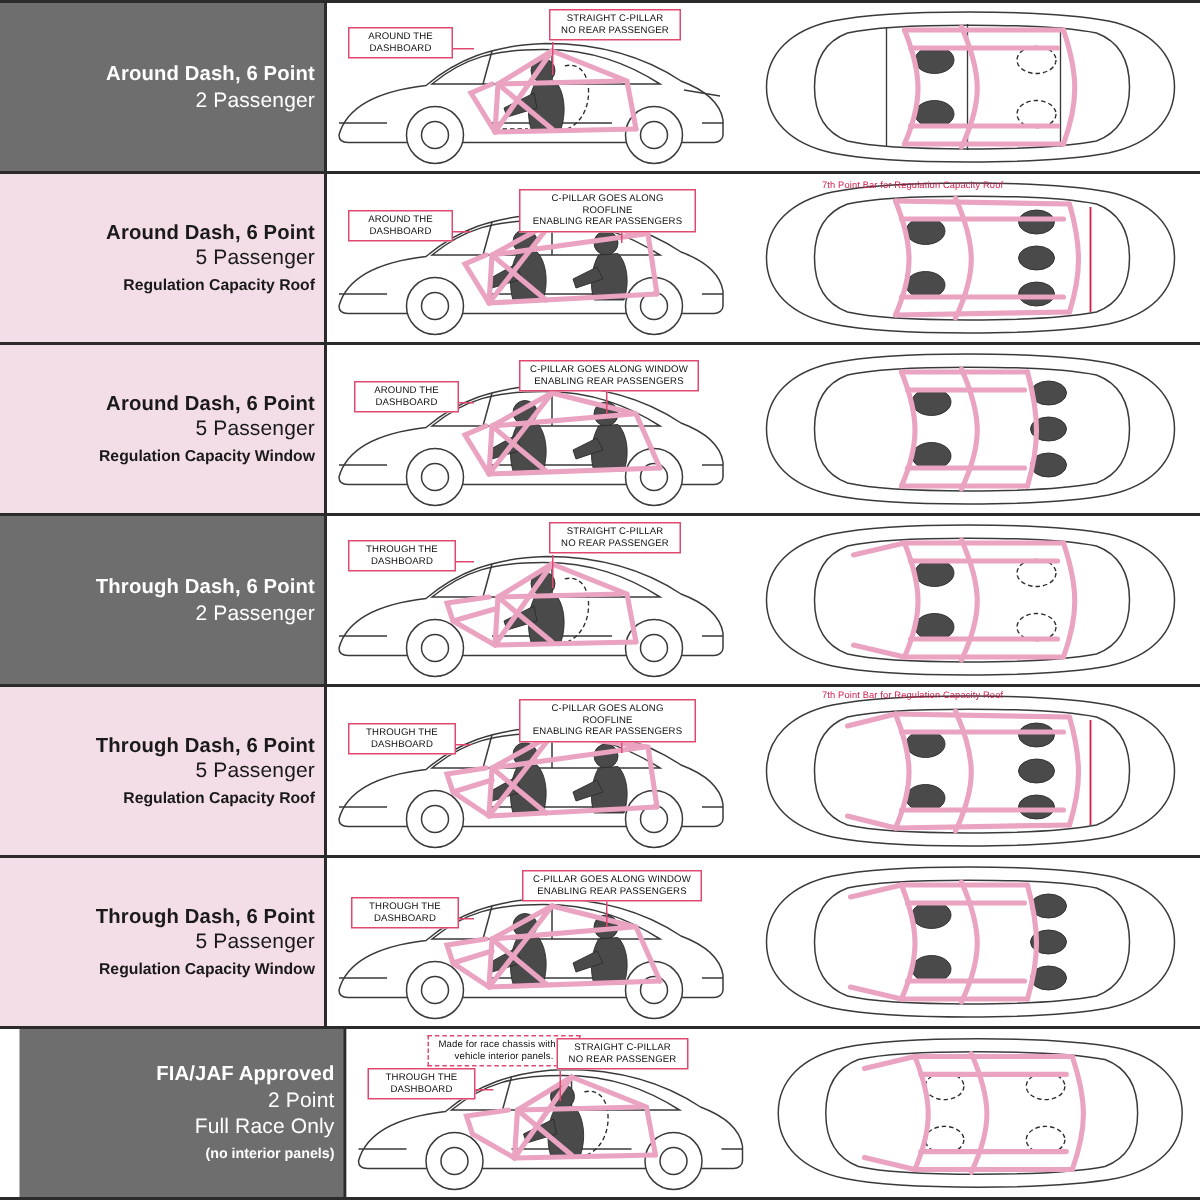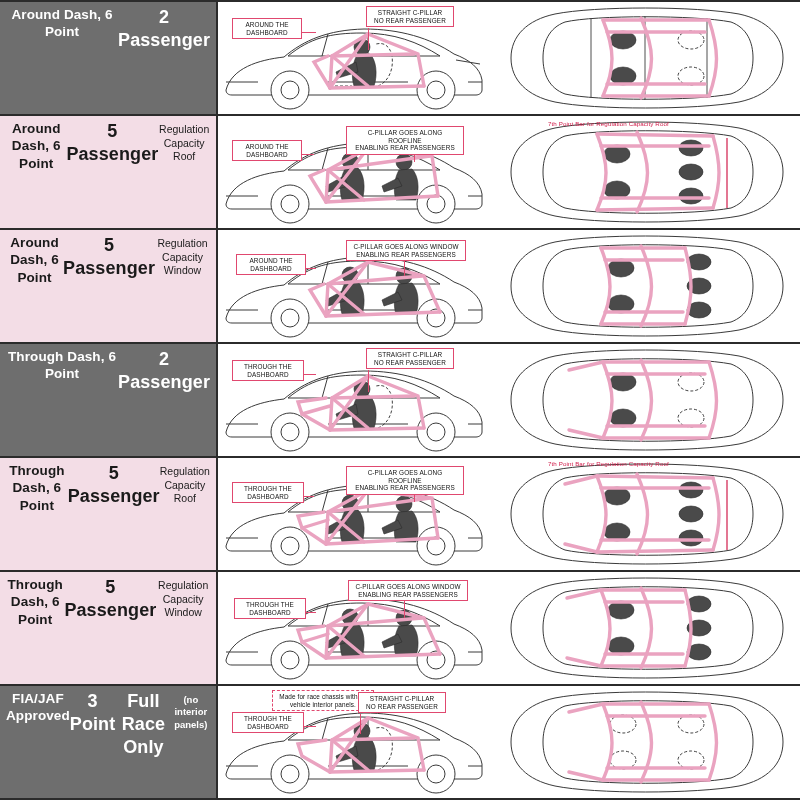--- a/index.html
+++ b/index.html
@@ -17,38 +17,38 @@
     border-bottom:2px solid #2b2b2b;
     box-sizing:border-box;
   }
   .row{
     display:flex;
     flex:1 1 0;
     border-bottom:2px solid #2b2b2b;
     box-sizing:border-box;
     min-height:0;
   }
-  .row:last-child{border-bottom:none;}
+  .row:last-child{border-bottom:none;margin-left:13px;}
 
   .label-cell{
     width:218px;
     flex:0 0 218px;
     border-right:2px solid #2b2b2b;
     box-sizing:border-box;
-    display:flex;
-    align-items:flex-start;justify-content:center;
+    display:flex;flex-direction:column;
+    align-items:flex-end;justify-content:center;
     text-align:center;
     padding:4px 6px;
   }
   .label-cell.dark{background:#6e6e6e;color:#ffffff;}
   .label-cell.pink{background:#f3dde6;color:#1a1a1a;}
 
   .l1{font-size:13.5px;font-weight:bold;line-height:1.28;letter-spacing:.1px;}
-  .l2{font-size:18px;font-weight:bold;line-height:1.28;letter-spacing:.1px;}
-  .l3{font-size:10.5px;font-weight:normal;line-height:1.3;margin-top:3px;}
+  .l2{font-size:14px;font-weight:normal;line-height:1.28;letter-spacing:.1px;}
+  .l3{font-size:10.5px;font-weight:bold;line-height:1.3;margin-top:3px;}
   .l4{font-size:9.5px;font-weight:bold;line-height:1.3;margin-top:4px;}
 
   .art-cell{
     flex:1 1 auto;
     position:relative;
     background:#ffffff;
     display:flex;
     min-width:0;
     overflow:hidden;
   }
@@ -533,21 +533,21 @@
       <div class="callout" style="left:130px;top:8px;width:112px;">C-PILLAR GOES ALONG WINDOW
 ENABLING REAR PASSENGERS</div>
       <div class="leader" style="left:80px;top:40px;width:18px;height:1px;"></div>
       <div class="leader" style="left:186px;top:28px;width:1px;height:18px;"></div>
     </div>
   </div>
 
   <div class="row">
     <div class="label-cell dark">
       <div class="l1">FIA/JAF Approved</div>
-      <div class="l2">3 Point</div>
+      <div class="l2">2 Point</div>
       <div class="l2">Full Race Only</div>
       <div class="l4">(no interior panels)</div>
     </div>
     <div class="art-cell">
       <div class="side-view">
         <svg viewBox="0 0 272 112" preserveAspectRatio="xMidYMid meet">
           <g fill="none" stroke="#3a3a3a" stroke-width="1">
             <path d="M8 88 C14 66 40 58 66 55 C86 38 110 28 146 27 C182 27 212 36 236 52 C252 58 262 66 264 78 L264 88 C264 91 261 93 258 93 L14 93 C10 93 8 91 8 88 Z"></path>
             <path d="M70 54 C92 36 112 31 144 31 C176 31 200 40 222 54 Z" fill="#fff"></path>
             <path d="M150 31 L150 54"></path>

